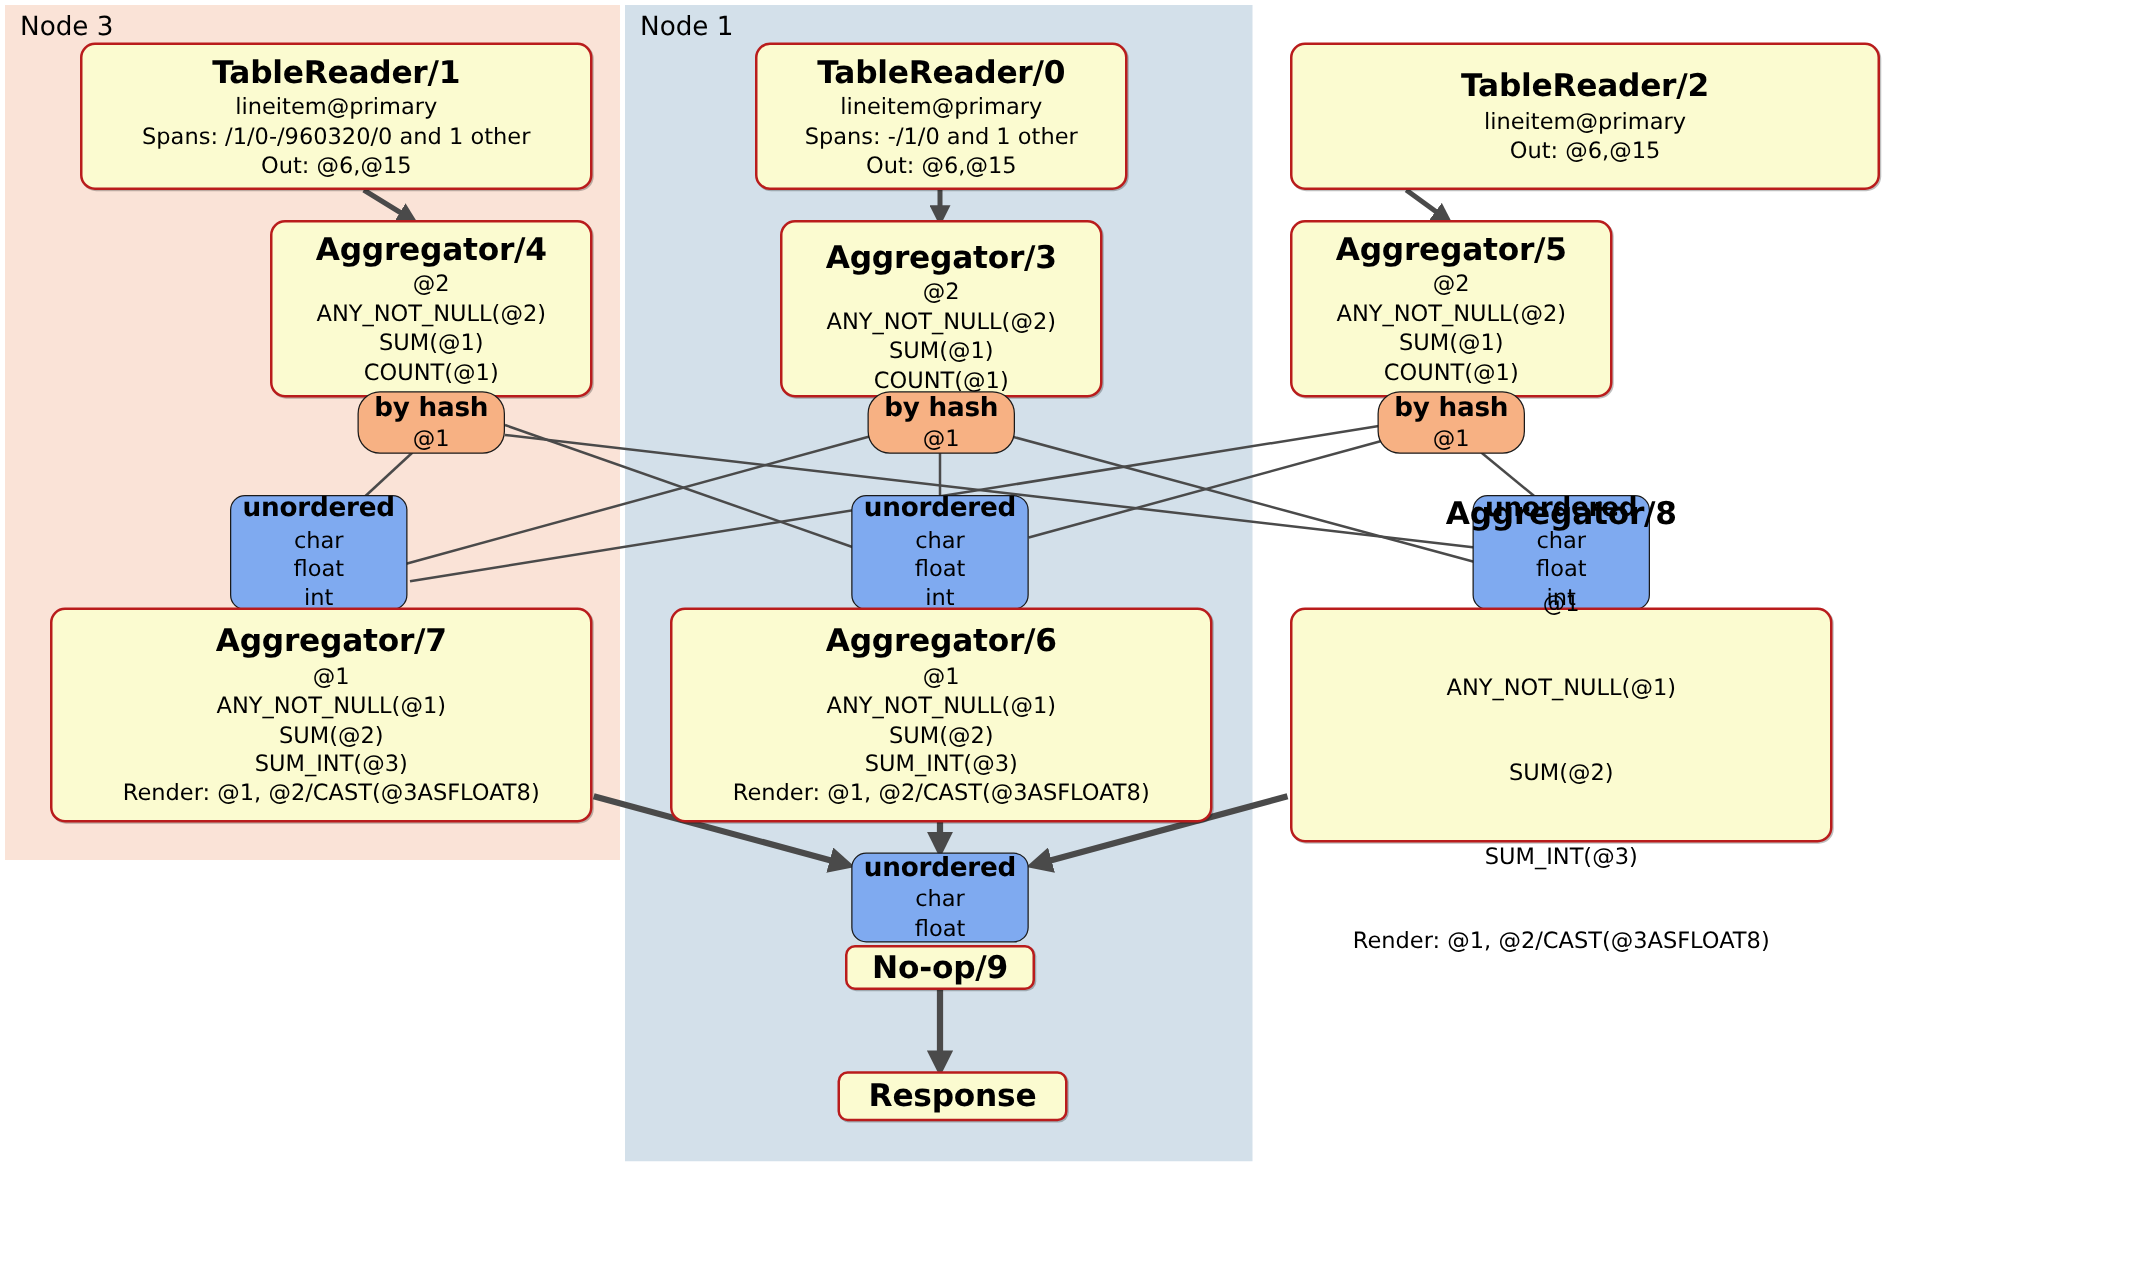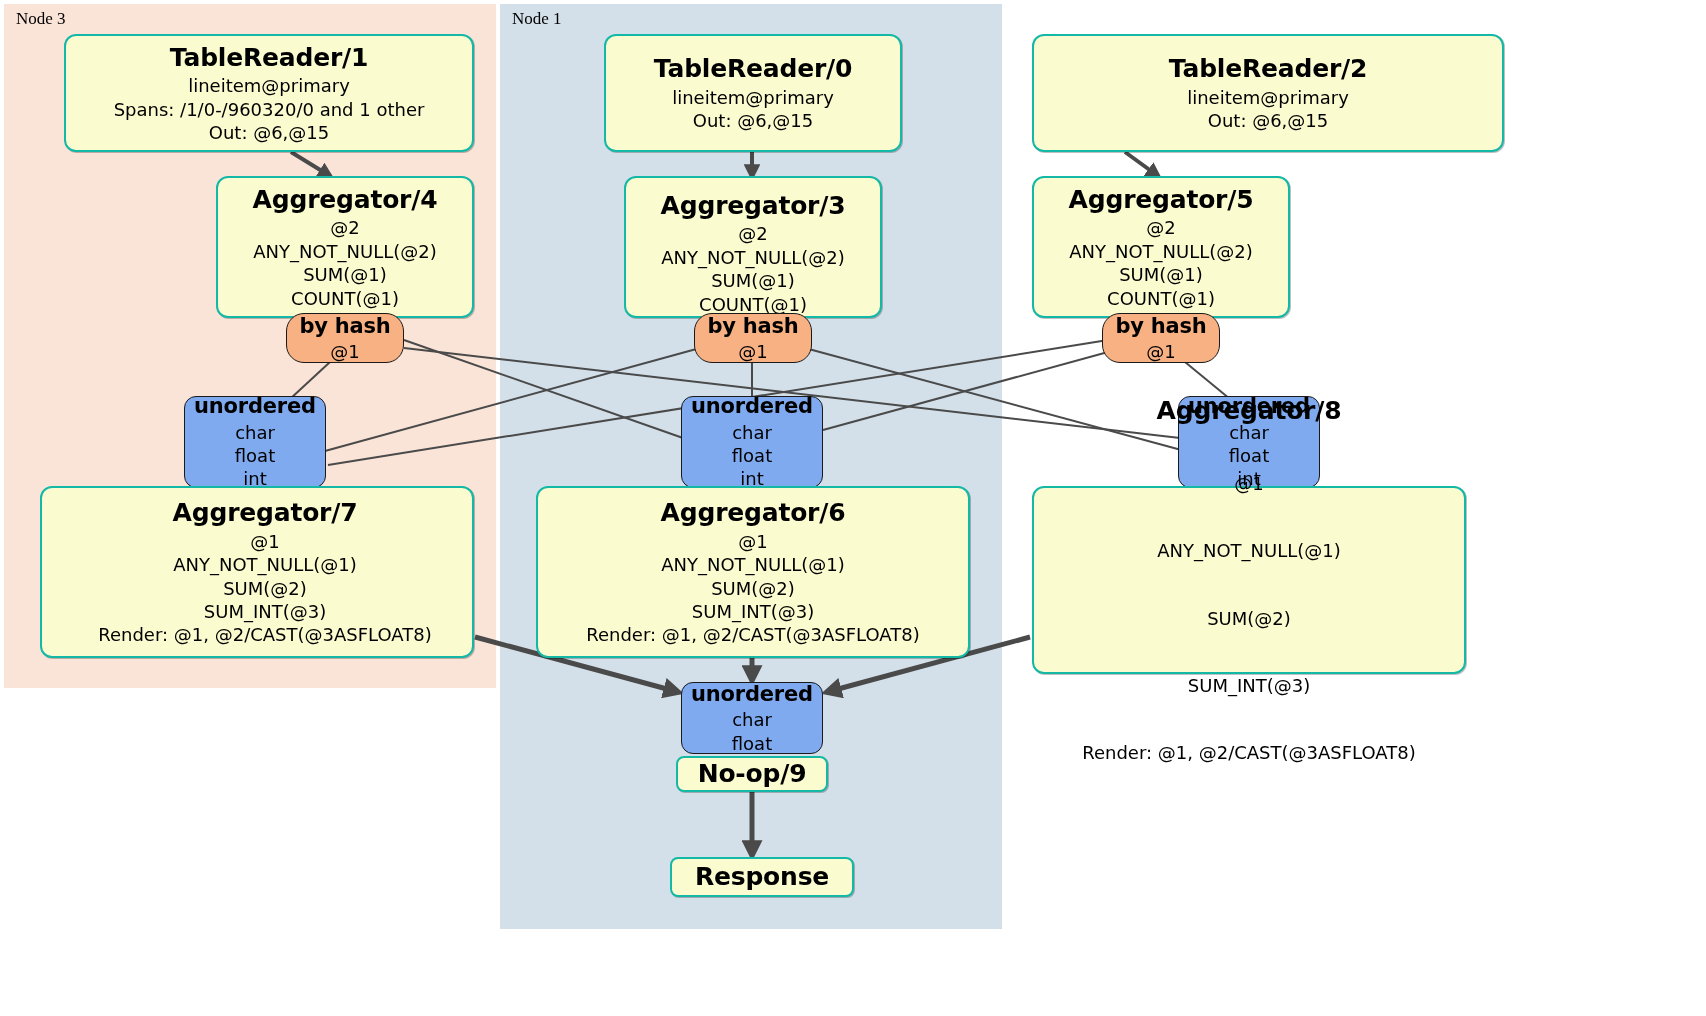--- a/index.html
+++ b/index.html
@@ -20,32 +20,31 @@
 
   
   .cluster {
     position: absolute;
     box-sizing: border-box;
   }
   .cluster-label {
     position: absolute;
     left: 12px;
     top: 6px;
-    font-size: 17px;
+    font-size: 21px;
     color: #000000;
     line-height: 1.1;
     white-space: nowrap;
-    font-family: Liberation Serif, serif;
   }
 
   
   .gbox {
     position: absolute;
     box-sizing: border-box;
-    border: 2px solid #14b8a6;
+    border: 2px solid #b91c1c;
     border-radius: 12px;
     text-align: center;
     color: #000000;
     display: flex;
     flex-direction: column;
     justify-content: center;
     align-items: center;
     line-height: 1.30;
   }
   .gbox .title {
@@ -158,20 +157,21 @@
   <div class="gbox proc" style="left:64px; top:34px; width:410px; height:118px;">
     <div class="title">TableReader/1</div>
     <div class="line">lineitem@primary</div>
     <div class="line">Spans: /1/0-/960320/0 and 1 other</div>
     <div class="line">Out: @6,@15</div>
   </div>
 
   <div class="gbox proc" style="left:604px; top:34px; width:298px; height:118px;">
     <div class="title">TableReader/0</div>
     <div class="line">lineitem@primary</div>
+    <div class="line">Spans: -/1/0 and 1 other</div>
     <div class="line">Out: @6,@15</div>
   </div>
 
   <div class="gbox proc" style="left:1032px; top:34px; width:472px; height:118px;">
     <div class="title">TableReader/2</div>
     <div class="line">lineitem@primary</div>
     <div class="line">Out: @6,@15</div>
   </div>
 
   <div class="gbox proc" style="left:216px; top:176px; width:258px; height:142px;">

